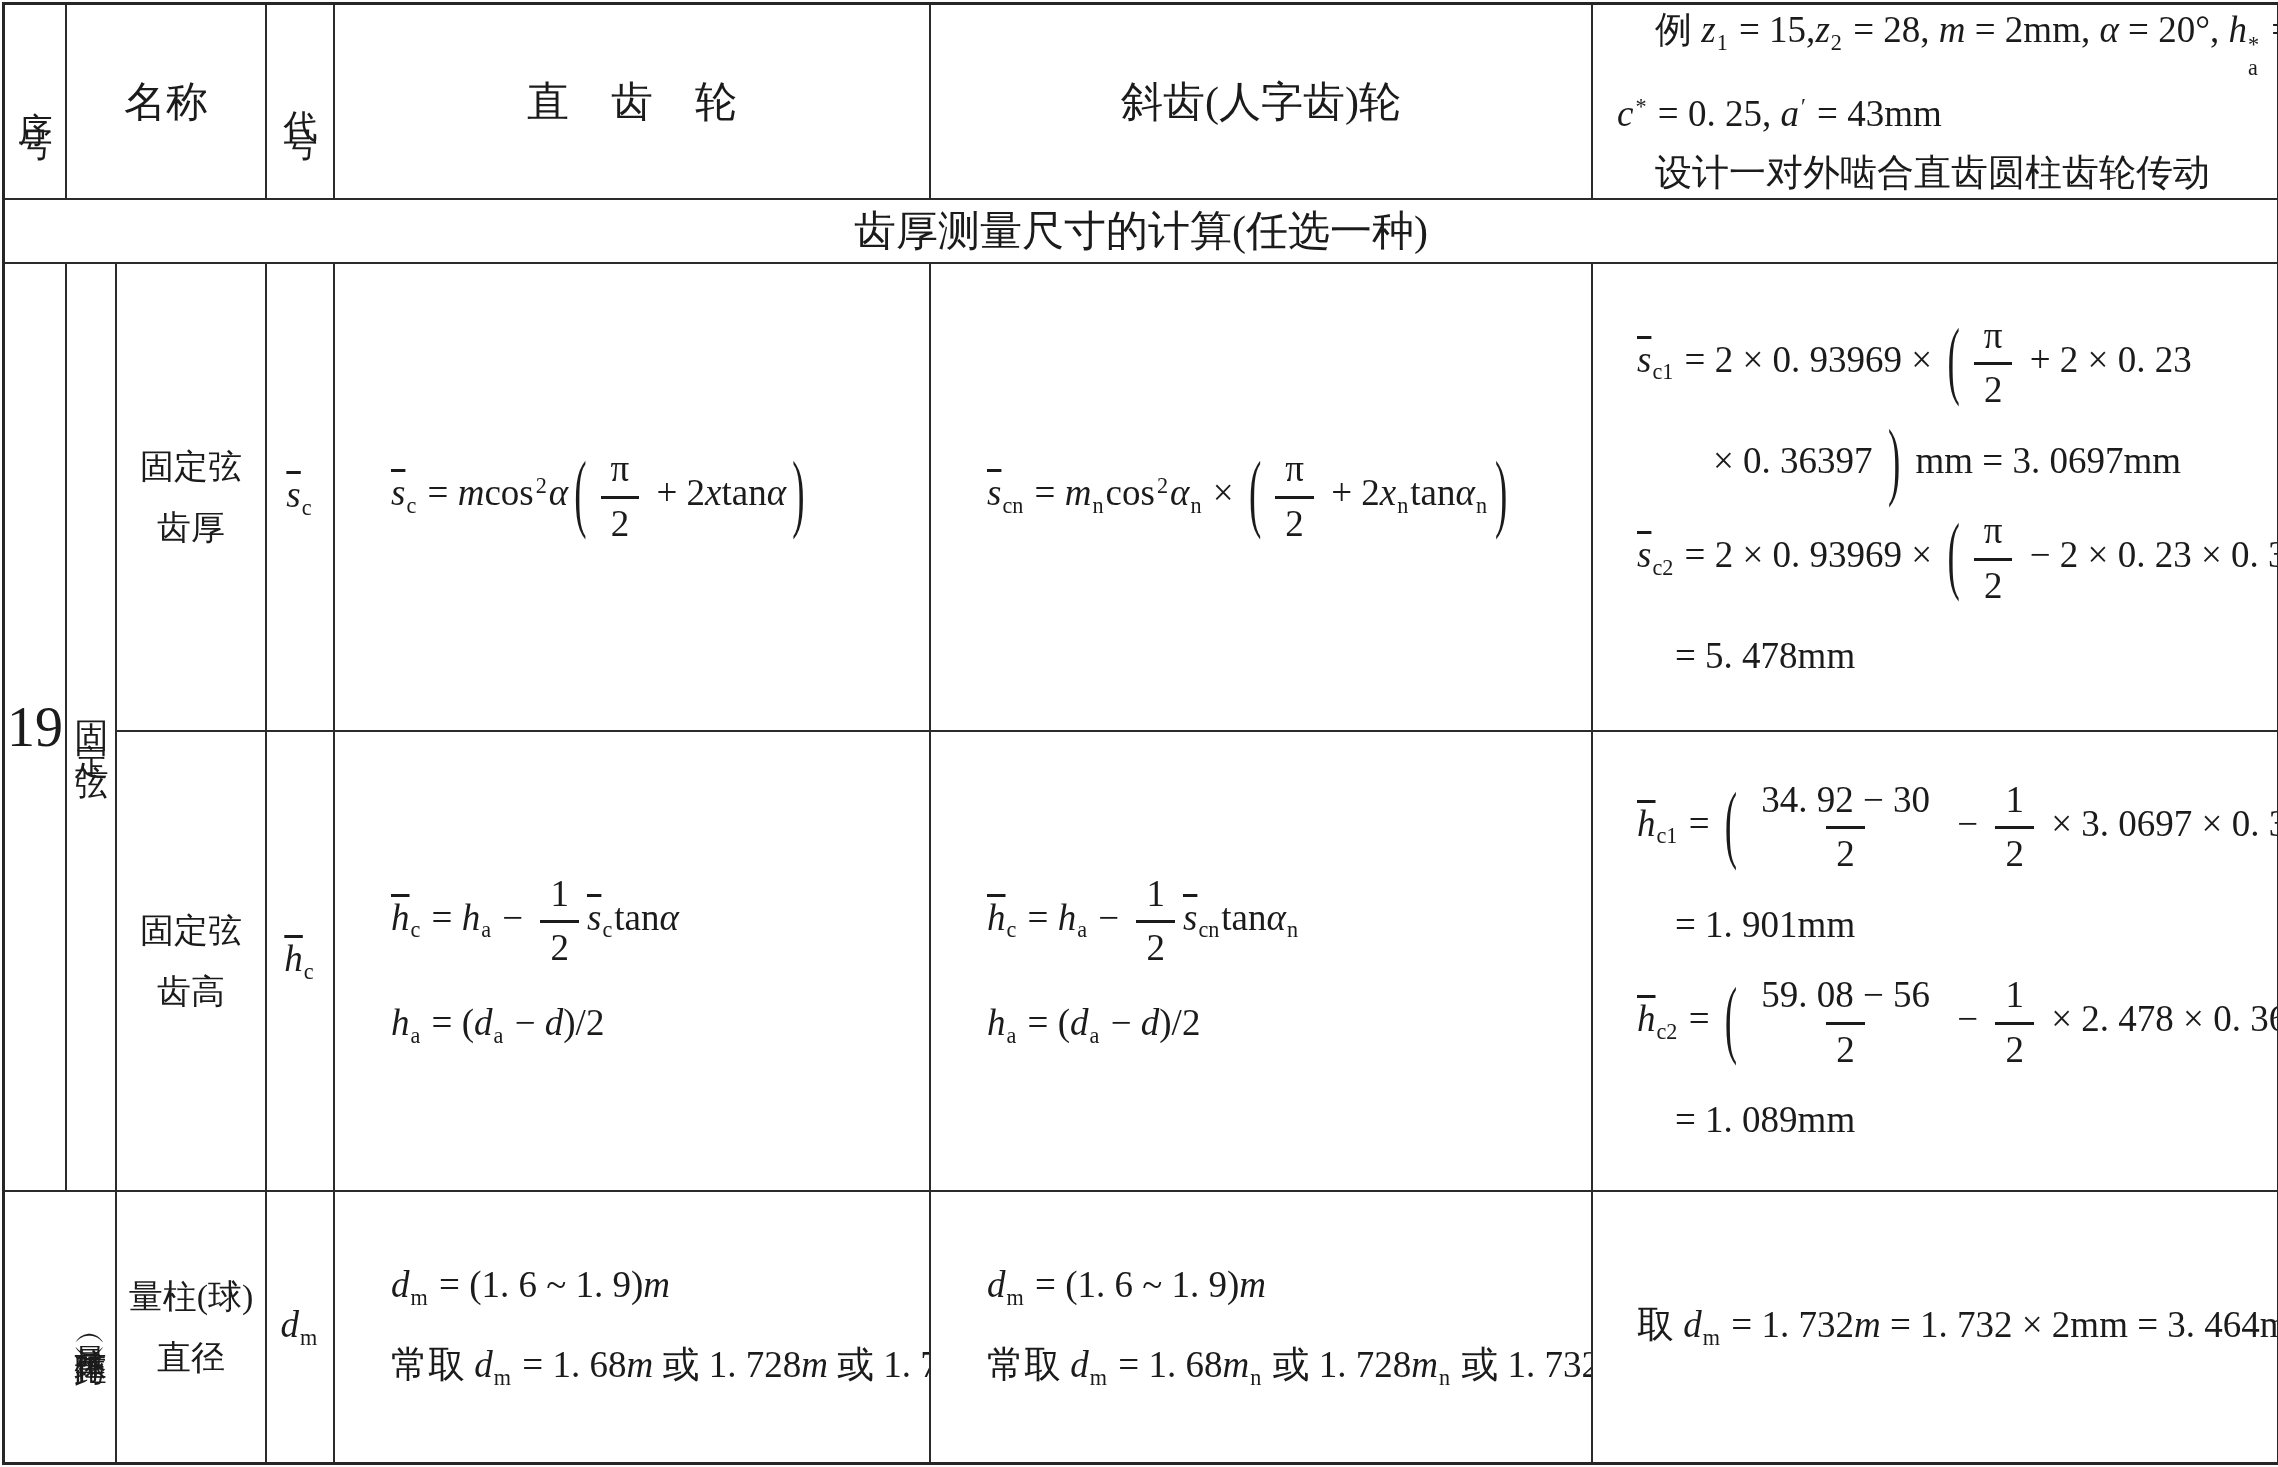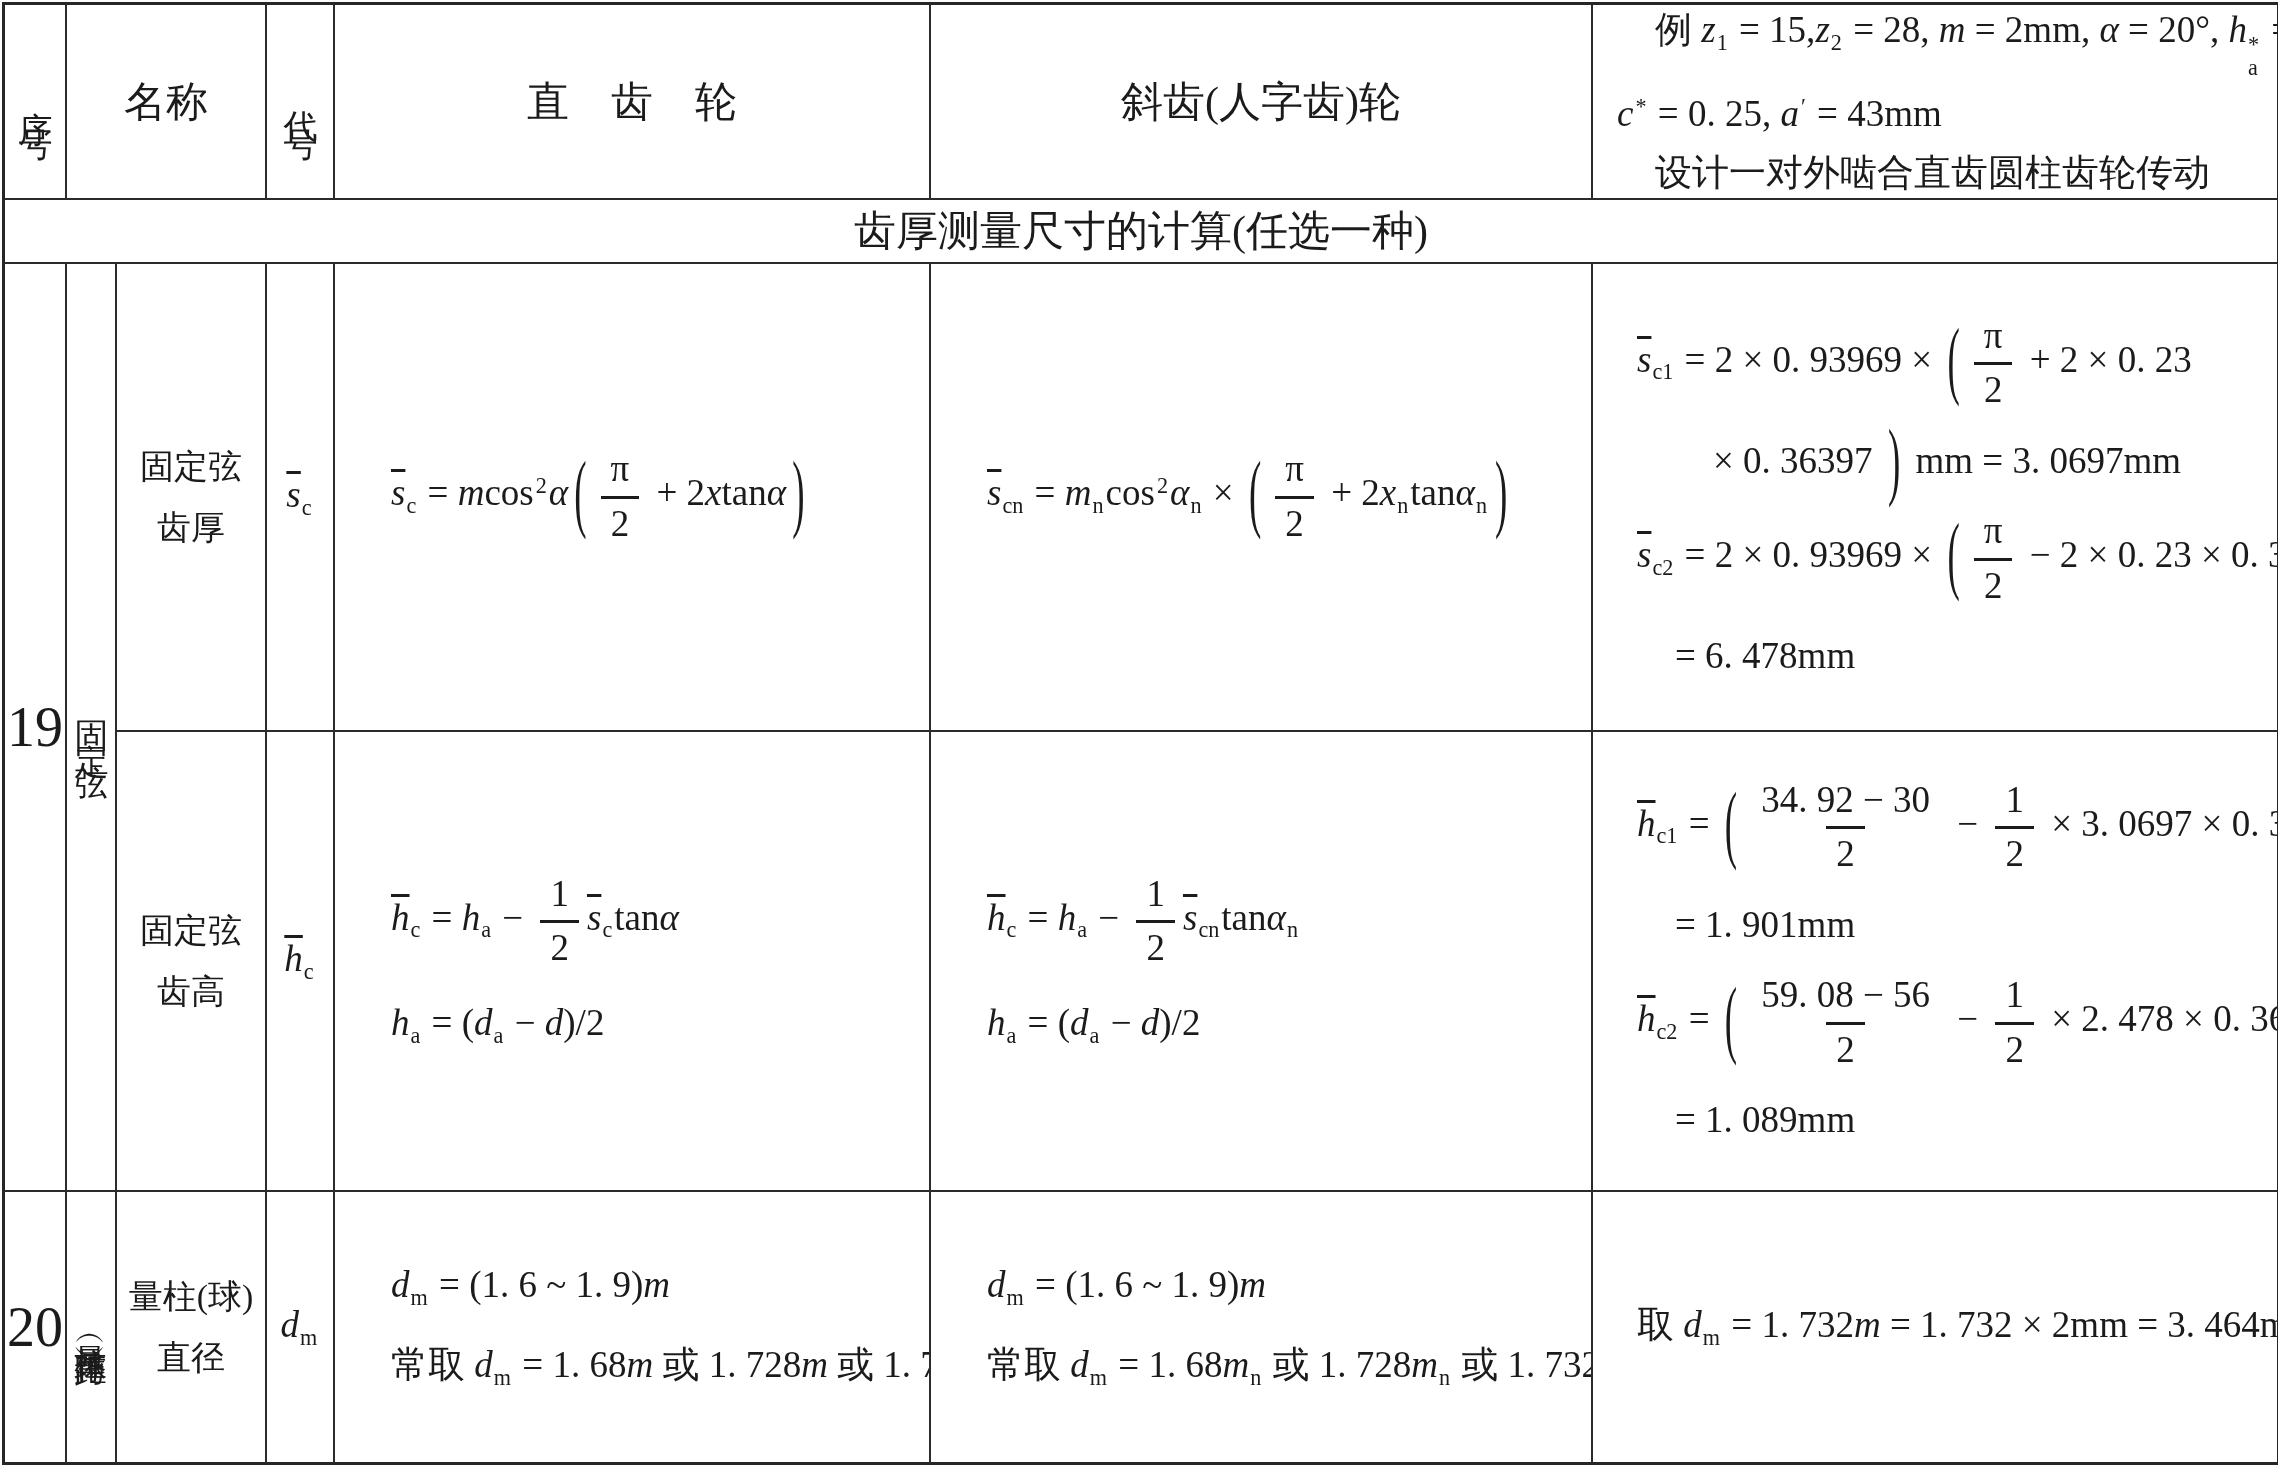--- a/index.html
+++ b/index.html
@@ -105,21 +105,21 @@
   <div class="cell fcell excell last" style="grid-area:3/7/4/8">
       <div class="fline"><span class="tv bar">s</span><span class="sb">c1</span><span class="to"> = 2 × 0. 93969 × </span><span class="bigp">(</span><span class="frac">
           <span class="fnum"><span class="to">π</span></span>
           <span class="fden"><span class="to">2</span></span>
         </span><span class="to"> + 2 × 0. 23</span></div>
       <div class="fline" style="padding-left: 76px;"><span class="to">× 0. 36397 </span><span class="bigp">)</span><span class="to"> mm = 3. 0697mm</span></div>
       <div class="fline"><span class="tv bar">s</span><span class="sb">c2</span><span class="to"> = 2 × 0. 93969 × </span><span class="bigp">(</span><span class="frac">
           <span class="fnum"><span class="to">π</span></span>
           <span class="fden"><span class="to">2</span></span>
         </span><span class="to"> − 2 × 0. 23 × 0. 36397 </span></div>
-      <div class="fline" style="padding-left: 38px;"><span class="to">= 6. 478mm</span></div>
+      <div class="fline" style="padding-left: 38px;"><span class="to">= 5. 478mm</span></div>
     </div>
 
   <div class="cell" style="grid-area:4/3/5/4">
     <span class="name">固定弦
 齿高</span>
   </div>
   <div class="cell symcell" style="grid-area:4/4/5/5">
       <div class="fline"><span class="tv bar">h</span><span class="sb">c</span></div>
     </div>
   <div class="cell fcell" style="grid-area:4/5/5/6">
@@ -148,23 +148,20 @@
       <div class="fline"><span class="tv bar">h</span><span class="sb">c2</span><span class="to"> = </span><span class="bigp">(</span><span class="frac">
           <span class="fnum"><span class="to">59. 08 − 56</span></span>
           <span class="fden"><span class="to">2</span></span>
         </span><span class="to"> − </span><span class="frac">
           <span class="fnum"><span class="to">1</span></span>
           <span class="fden"><span class="to">2</span></span>
         </span><span class="to"> × 2. 478 × 0. 36397 </span></div>
       <div class="fline" style="padding-left: 38px;"><span class="to">= 1. 089mm</span></div>
     </div>
 
-  <div class="cell bot" style="grid-area:5/1/6/2">
-    <span class="big">20</span>
-  </div>
   <div class="cell bot" style="grid-area:5/2/6/3">
     <span class="vert vtight">量柱（球）跨距</span>
   </div>
   <div class="cell bot" style="grid-area:5/3/6/4">
     <span class="name">量柱(球)
 直径</span>
   </div>
   <div class="cell symcell bot" style="grid-area:5/4/6/5">
       <div class="fline"><span class="tv">d</span><span class="sb">m</span></div>
     </div>

